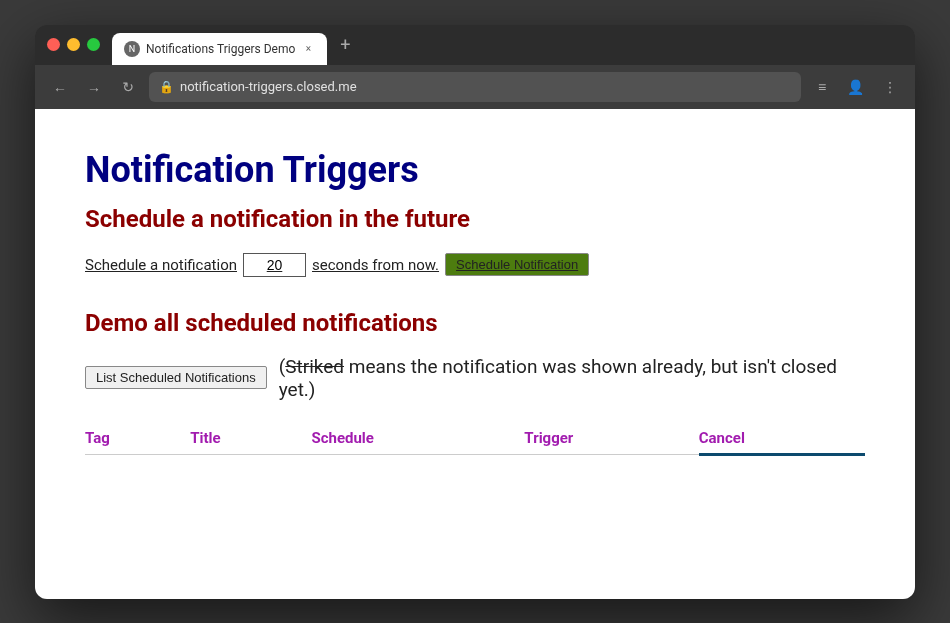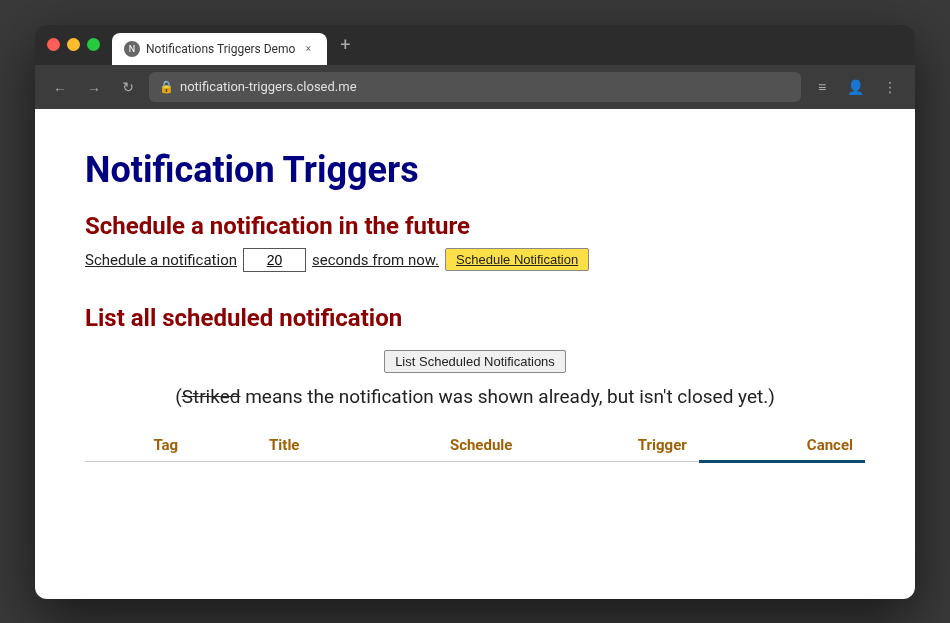--- a/index.html
+++ b/index.html
@@ -178,28 +178,28 @@
     .page-content {
       background: #ffffff;
       min-height: 490px;
       padding: 40px 50px;
     }
 
     .page-title {
       font-size: 36px;
       font-weight: bold;
       color: #000080;
-      margin-bottom: 21px;
+      margin-bottom: 14px;
     }
 
     .section-title {
       font-size: 24px;
       font-weight: bold;
       color: #8b0000;
-      margin-bottom: 8px;
+      margin-bottom: 20px;
     }
 
     .schedule-row {
       display: flex;
       align-items: center;
       gap: 6px;
       margin-bottom: 32px;
       font-size: 15px;
       color: #222;
       text-decoration: underline;
@@ -210,21 +210,21 @@
       height: 24px;
       border: 1px solid #555;
       padding: 2px 4px;
       font-size: 14px;
       text-align: center;
       outline: none;
     }
 
     .schedule-btn {
       border: 1px solid #888;
-      background: #fde047;
+      background: #4d7c0f;
       padding: 3px 10px;
       font-size: 13px;
       cursor: pointer;
       border-radius: 2px;
       color: #222;
     }
 
     .section2-title {
       font-size: 24px;
       font-weight: bold;
@@ -232,21 +232,20 @@
       margin-bottom: 18px;
     }
 
     .list-row {
       display: flex;
       align-items: center;
       gap: 12px;
       margin-bottom: 22px;
       font-size: 15px;
       color: #222;
-      flex-direction: column;
     }
 
     .list-btn {
       border: 1px solid #888;
       background: #f0f0f0;
       padding: 3px 10px;
       font-size: 13px;
       cursor: pointer;
       border-radius: 2px;
       color: #222;
@@ -262,23 +261,23 @@
       text-decoration: line-through;
     }
 
     .notifications-table {
       width: 100%;
       border-collapse: collapse;
       font-size: 15px;
     }
 
     .notifications-table th {
-      text-align: right;
+      text-align: left;
       font-weight: bold;
-      color: #a16207;
+      color: #a21caf;
       padding: 6px 12px 6px 0;
       border-bottom: 1px solid #ccc;
     }
 
     .table-header-row th:last-child {
       border-bottom: 3px solid #0c4a6e;
     }
   </style>
 </head>
 <body>
@@ -324,21 +323,21 @@
 
     <h2 class="section-title">Schedule a notification in the future</h2>
 
     <div class="schedule-row">
       <span>Schedule a notification</span>
       <input type="text" class="seconds-input" value="20" style="">
       <span>seconds from now.</span>
       <button class="schedule-btn">Schedule Notification</button>
     </div>
 
-    <h2 class="section2-title">List all scheduled notification</h2>
+    <h2 class="section2-title">Demo all scheduled notifications</h2>
 
     <div class="list-row">
       <button class="list-btn">List Scheduled Notifications</button>
       <span class="striked-note">
         <span>(</span><span class="striked">Striked</span><span> means the notification was shown already, but isn't closed yet.)</span>
       </span>
     </div>
 
     <table class="notifications-table">
       <thead>

